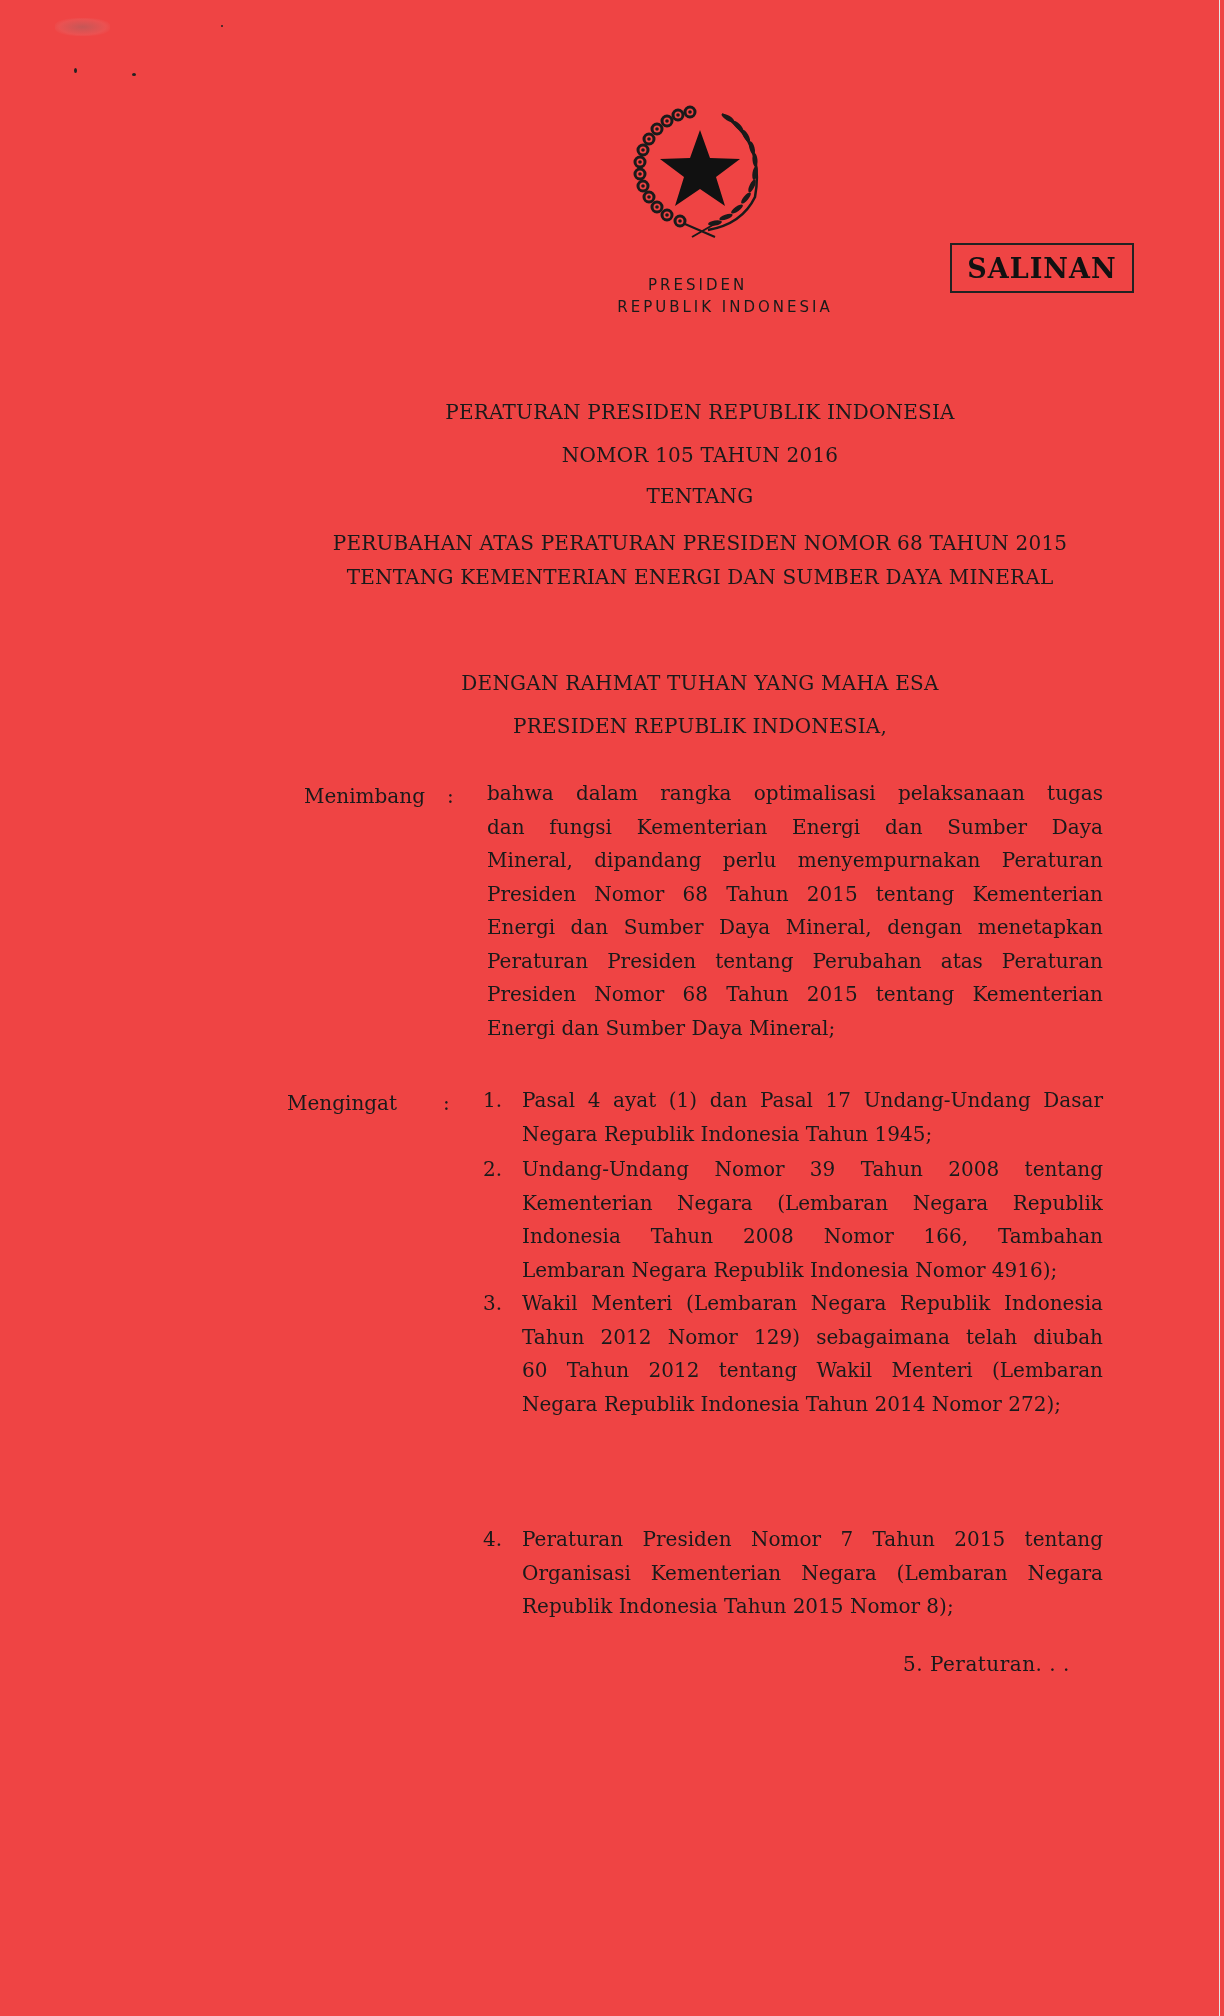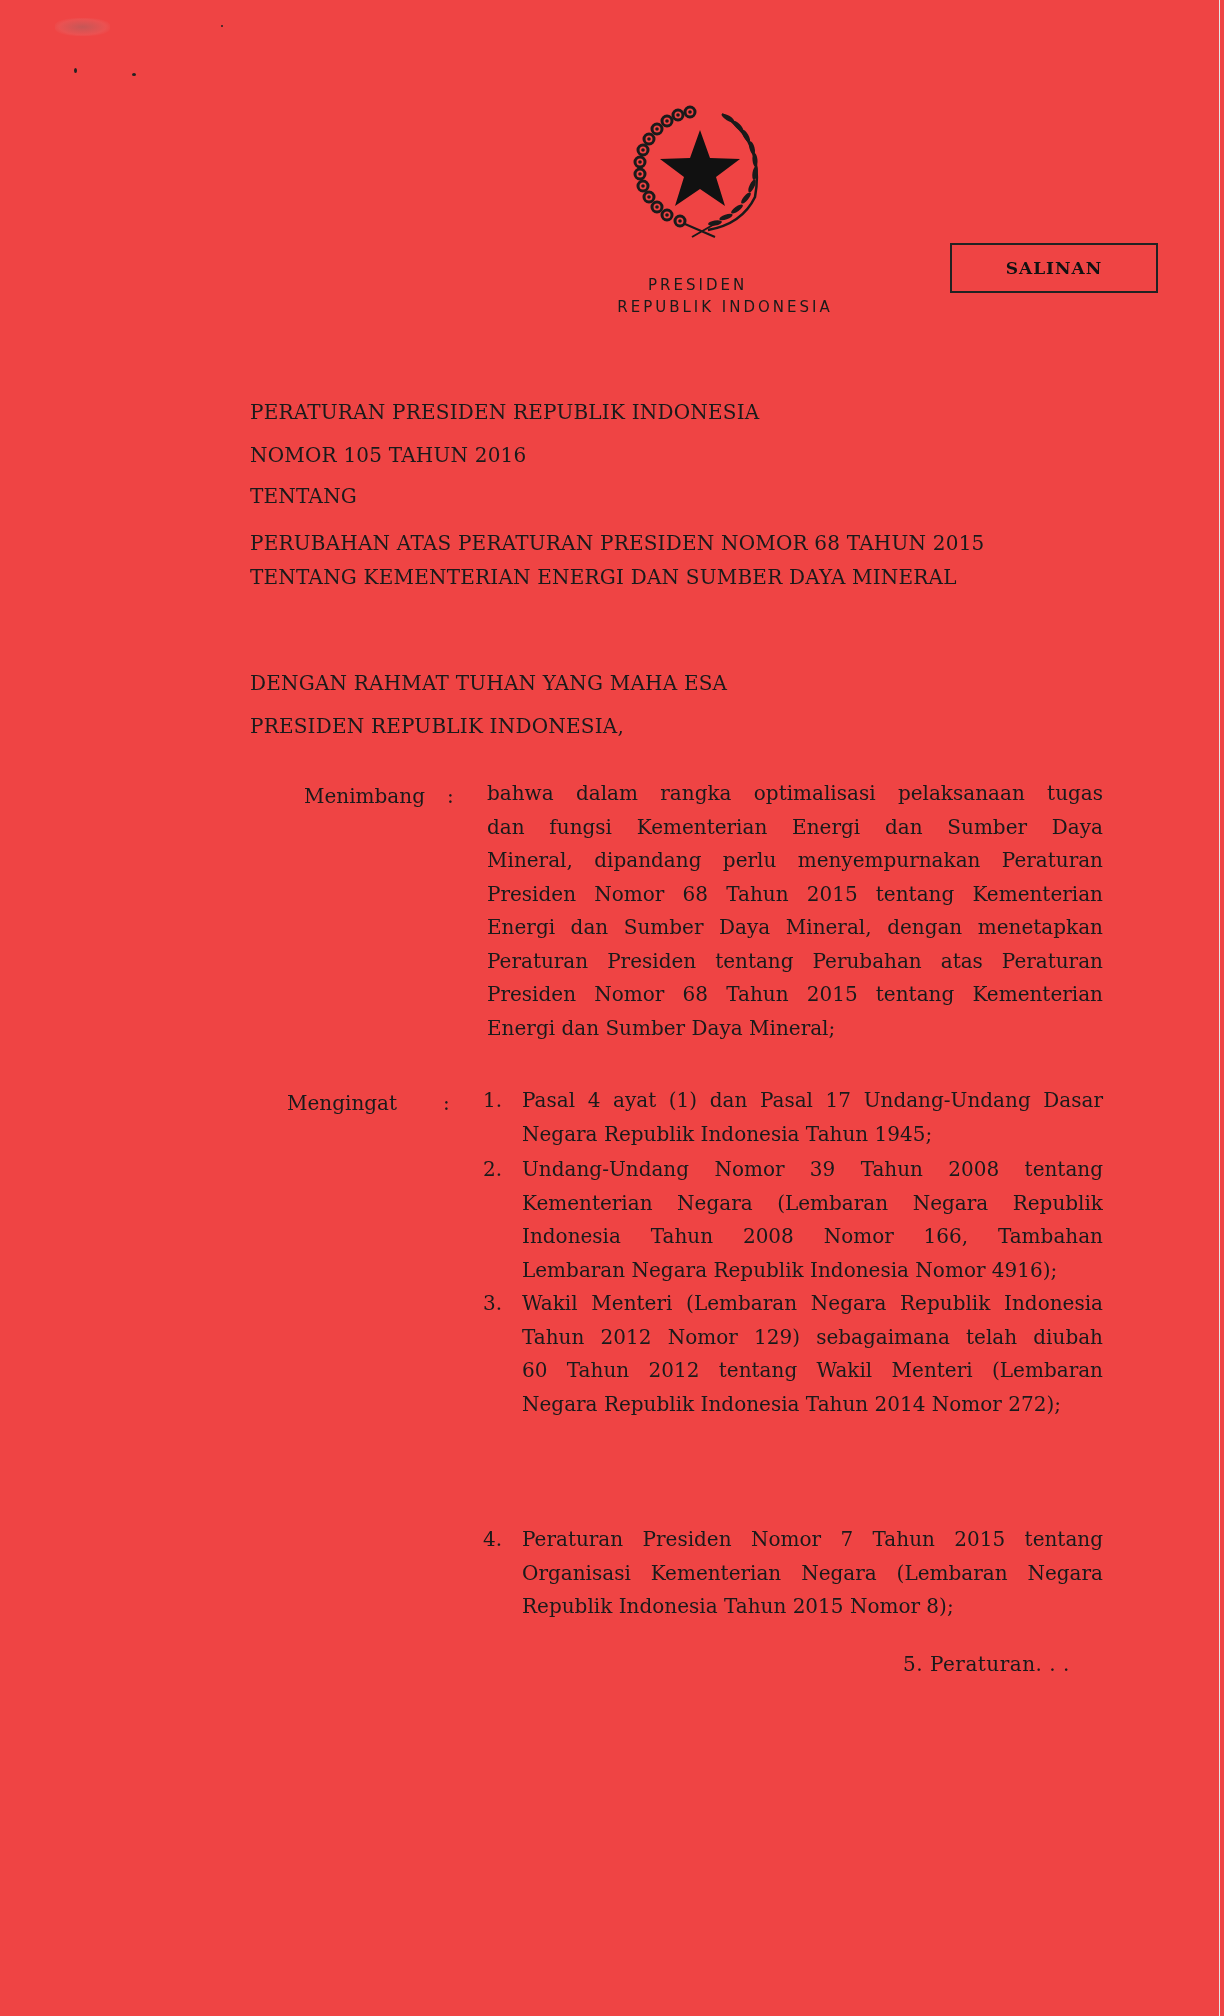--- a/index.html
+++ b/index.html
@@ -60,39 +60,39 @@
     letter-spacing: 3px;
     color: #1a1a1a;
   }
   .letterhead.l1 { top: 276px; font-size: 15px; left: 600px; width: 250px; text-align: left; padding-left: 48px; box-sizing: border-box;}
   .letterhead.l2 { top: 298px; font-size: 15px; left: 575px; width: 300px; text-align: center; }
 
   .salinan-box {
     position: absolute;
     left: 950px;
     top: 243px;
-    width: 208px;
+    width: 184px;
     height: 50px;
     border: 2px solid #222;
     box-sizing: border-box;
     display: flex;
     align-items: center;
     justify-content: center;
     font-family: "DejaVu Serif", "Liberation Serif", serif;
     font-weight: bold;
-    font-size: 17px;
+    font-size: 27px;
     letter-spacing: 1px;
     color: #111;
   }
 
   .title-line {
     position: absolute;
     left: 250px;
     width: 900px;
-    text-align: left;
+    text-align: center;
     font-size: 20px;
     letter-spacing: 0.2px;
     color: #1a1a1a;
     white-space: nowrap;
   }
 
   .label {
     position: absolute;
     font-size: 20px;
     white-space: nowrap;

